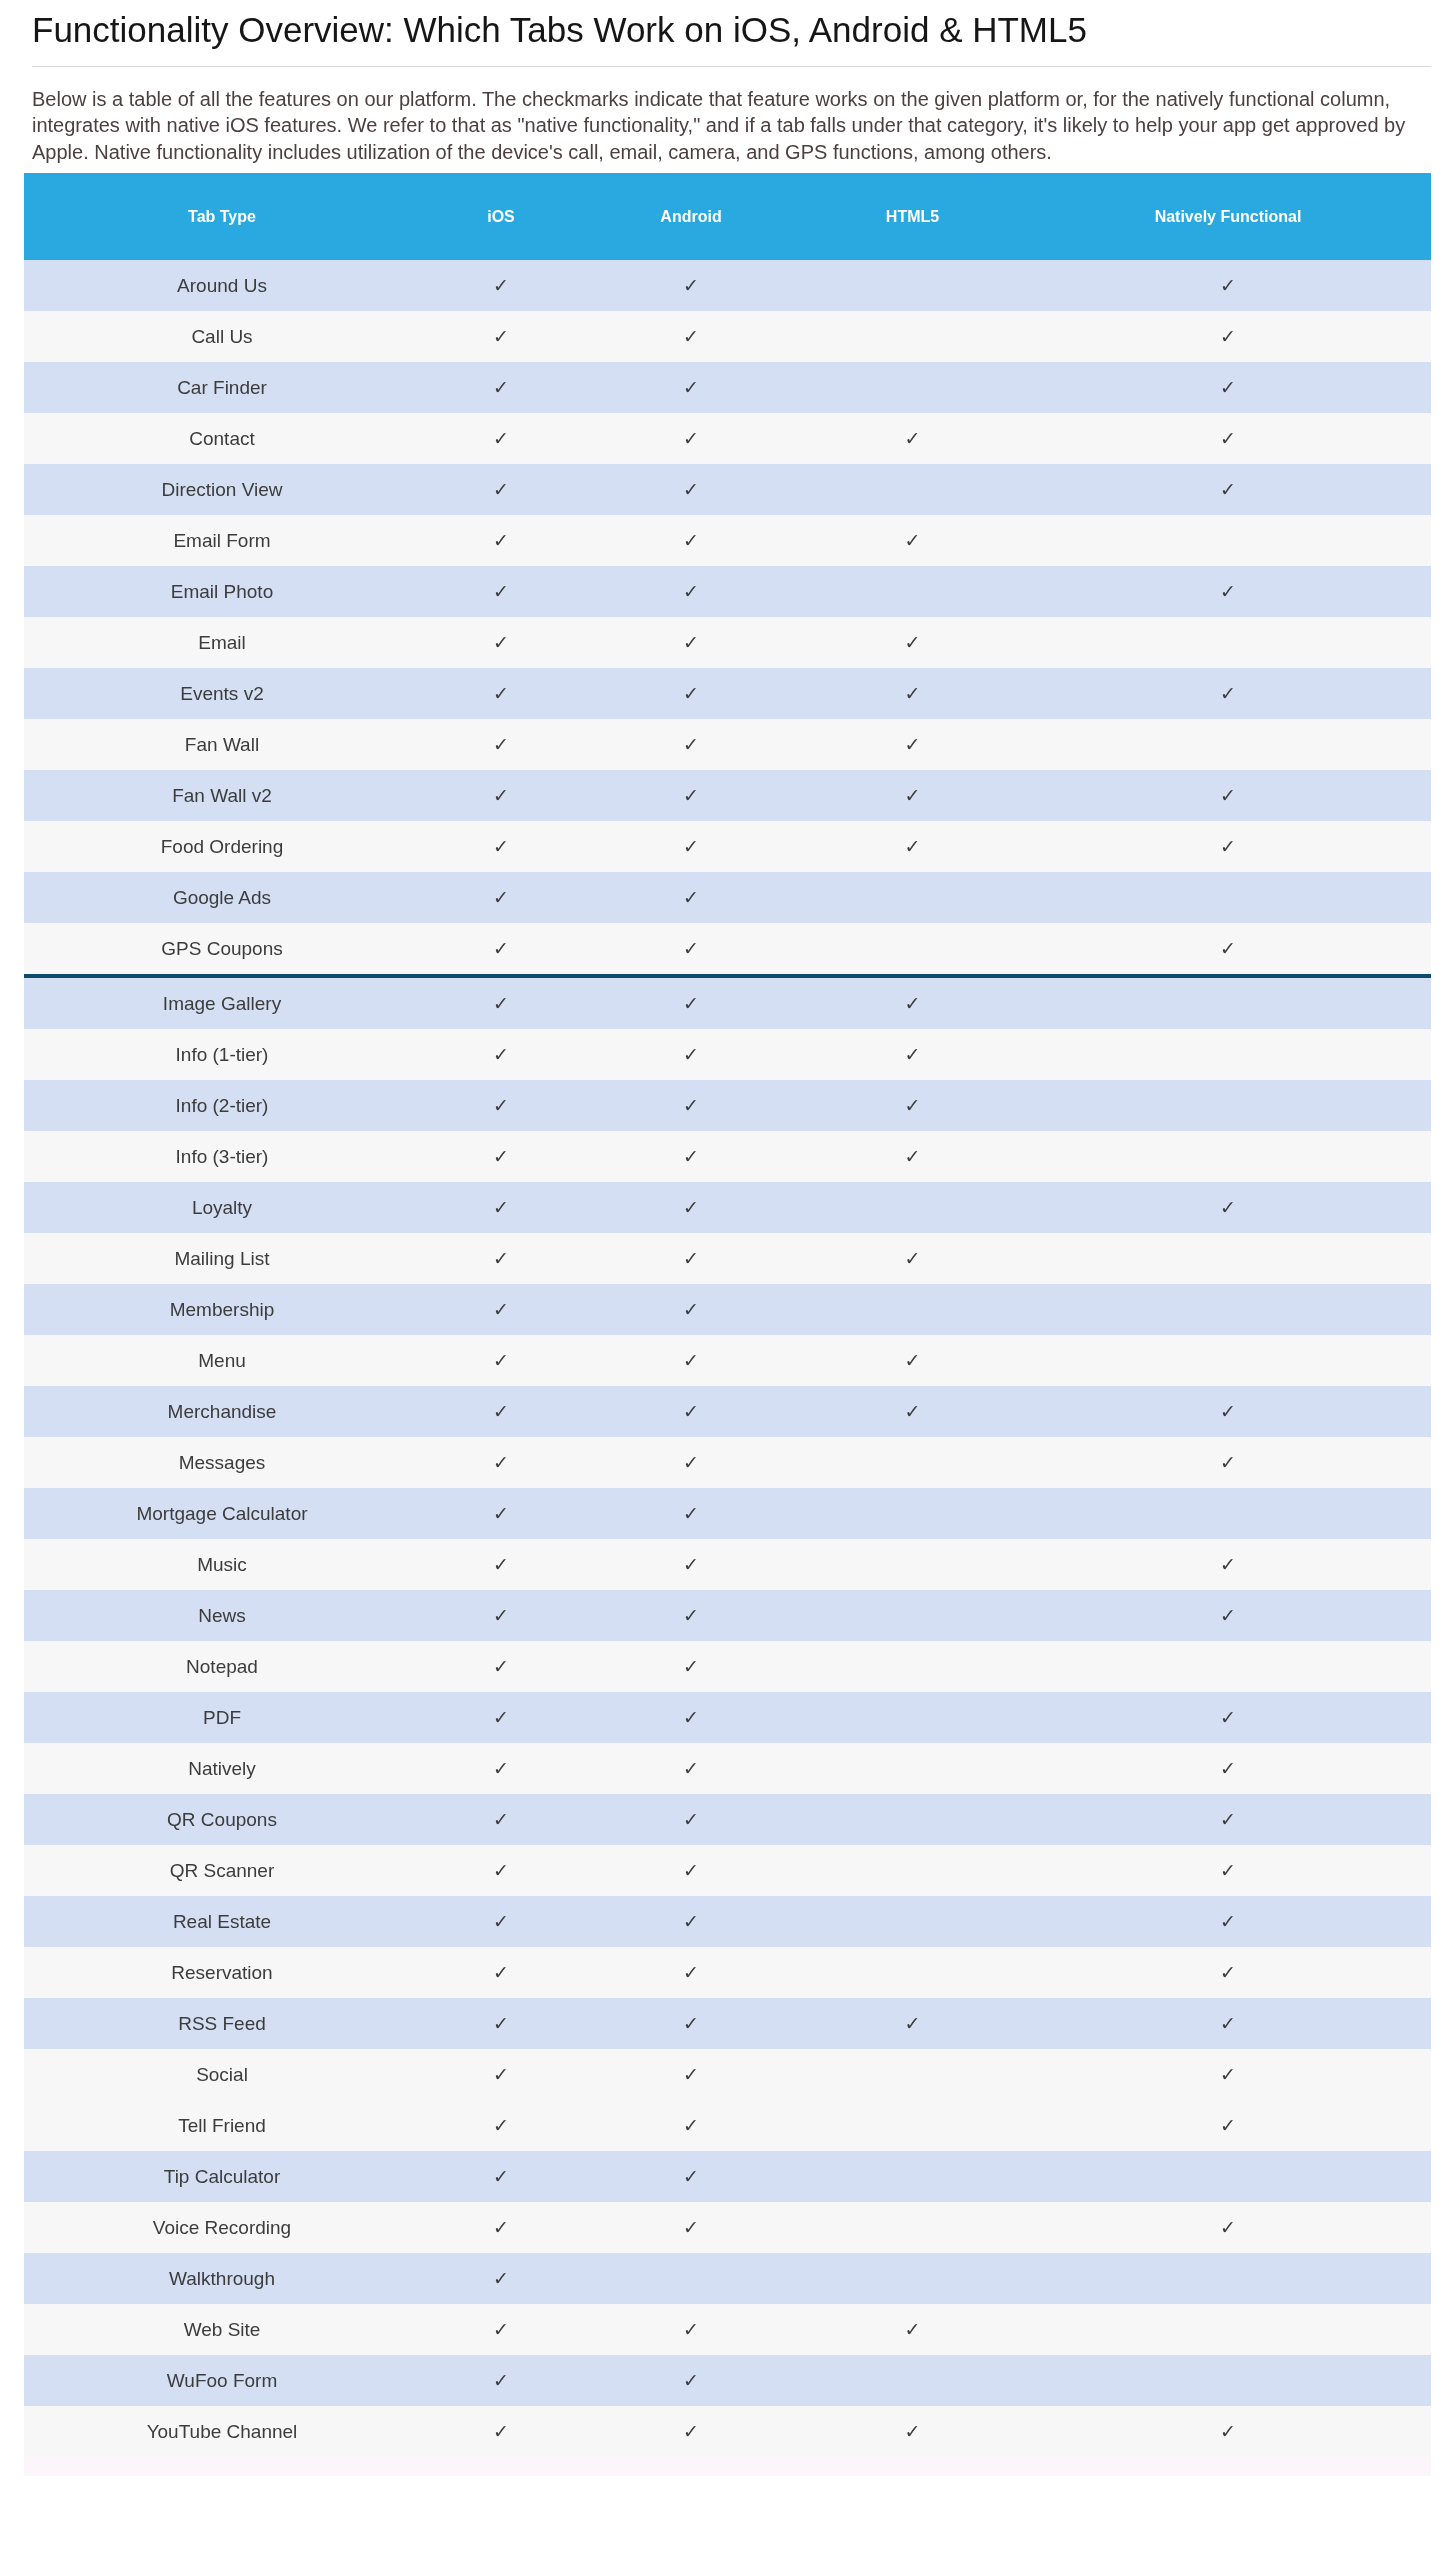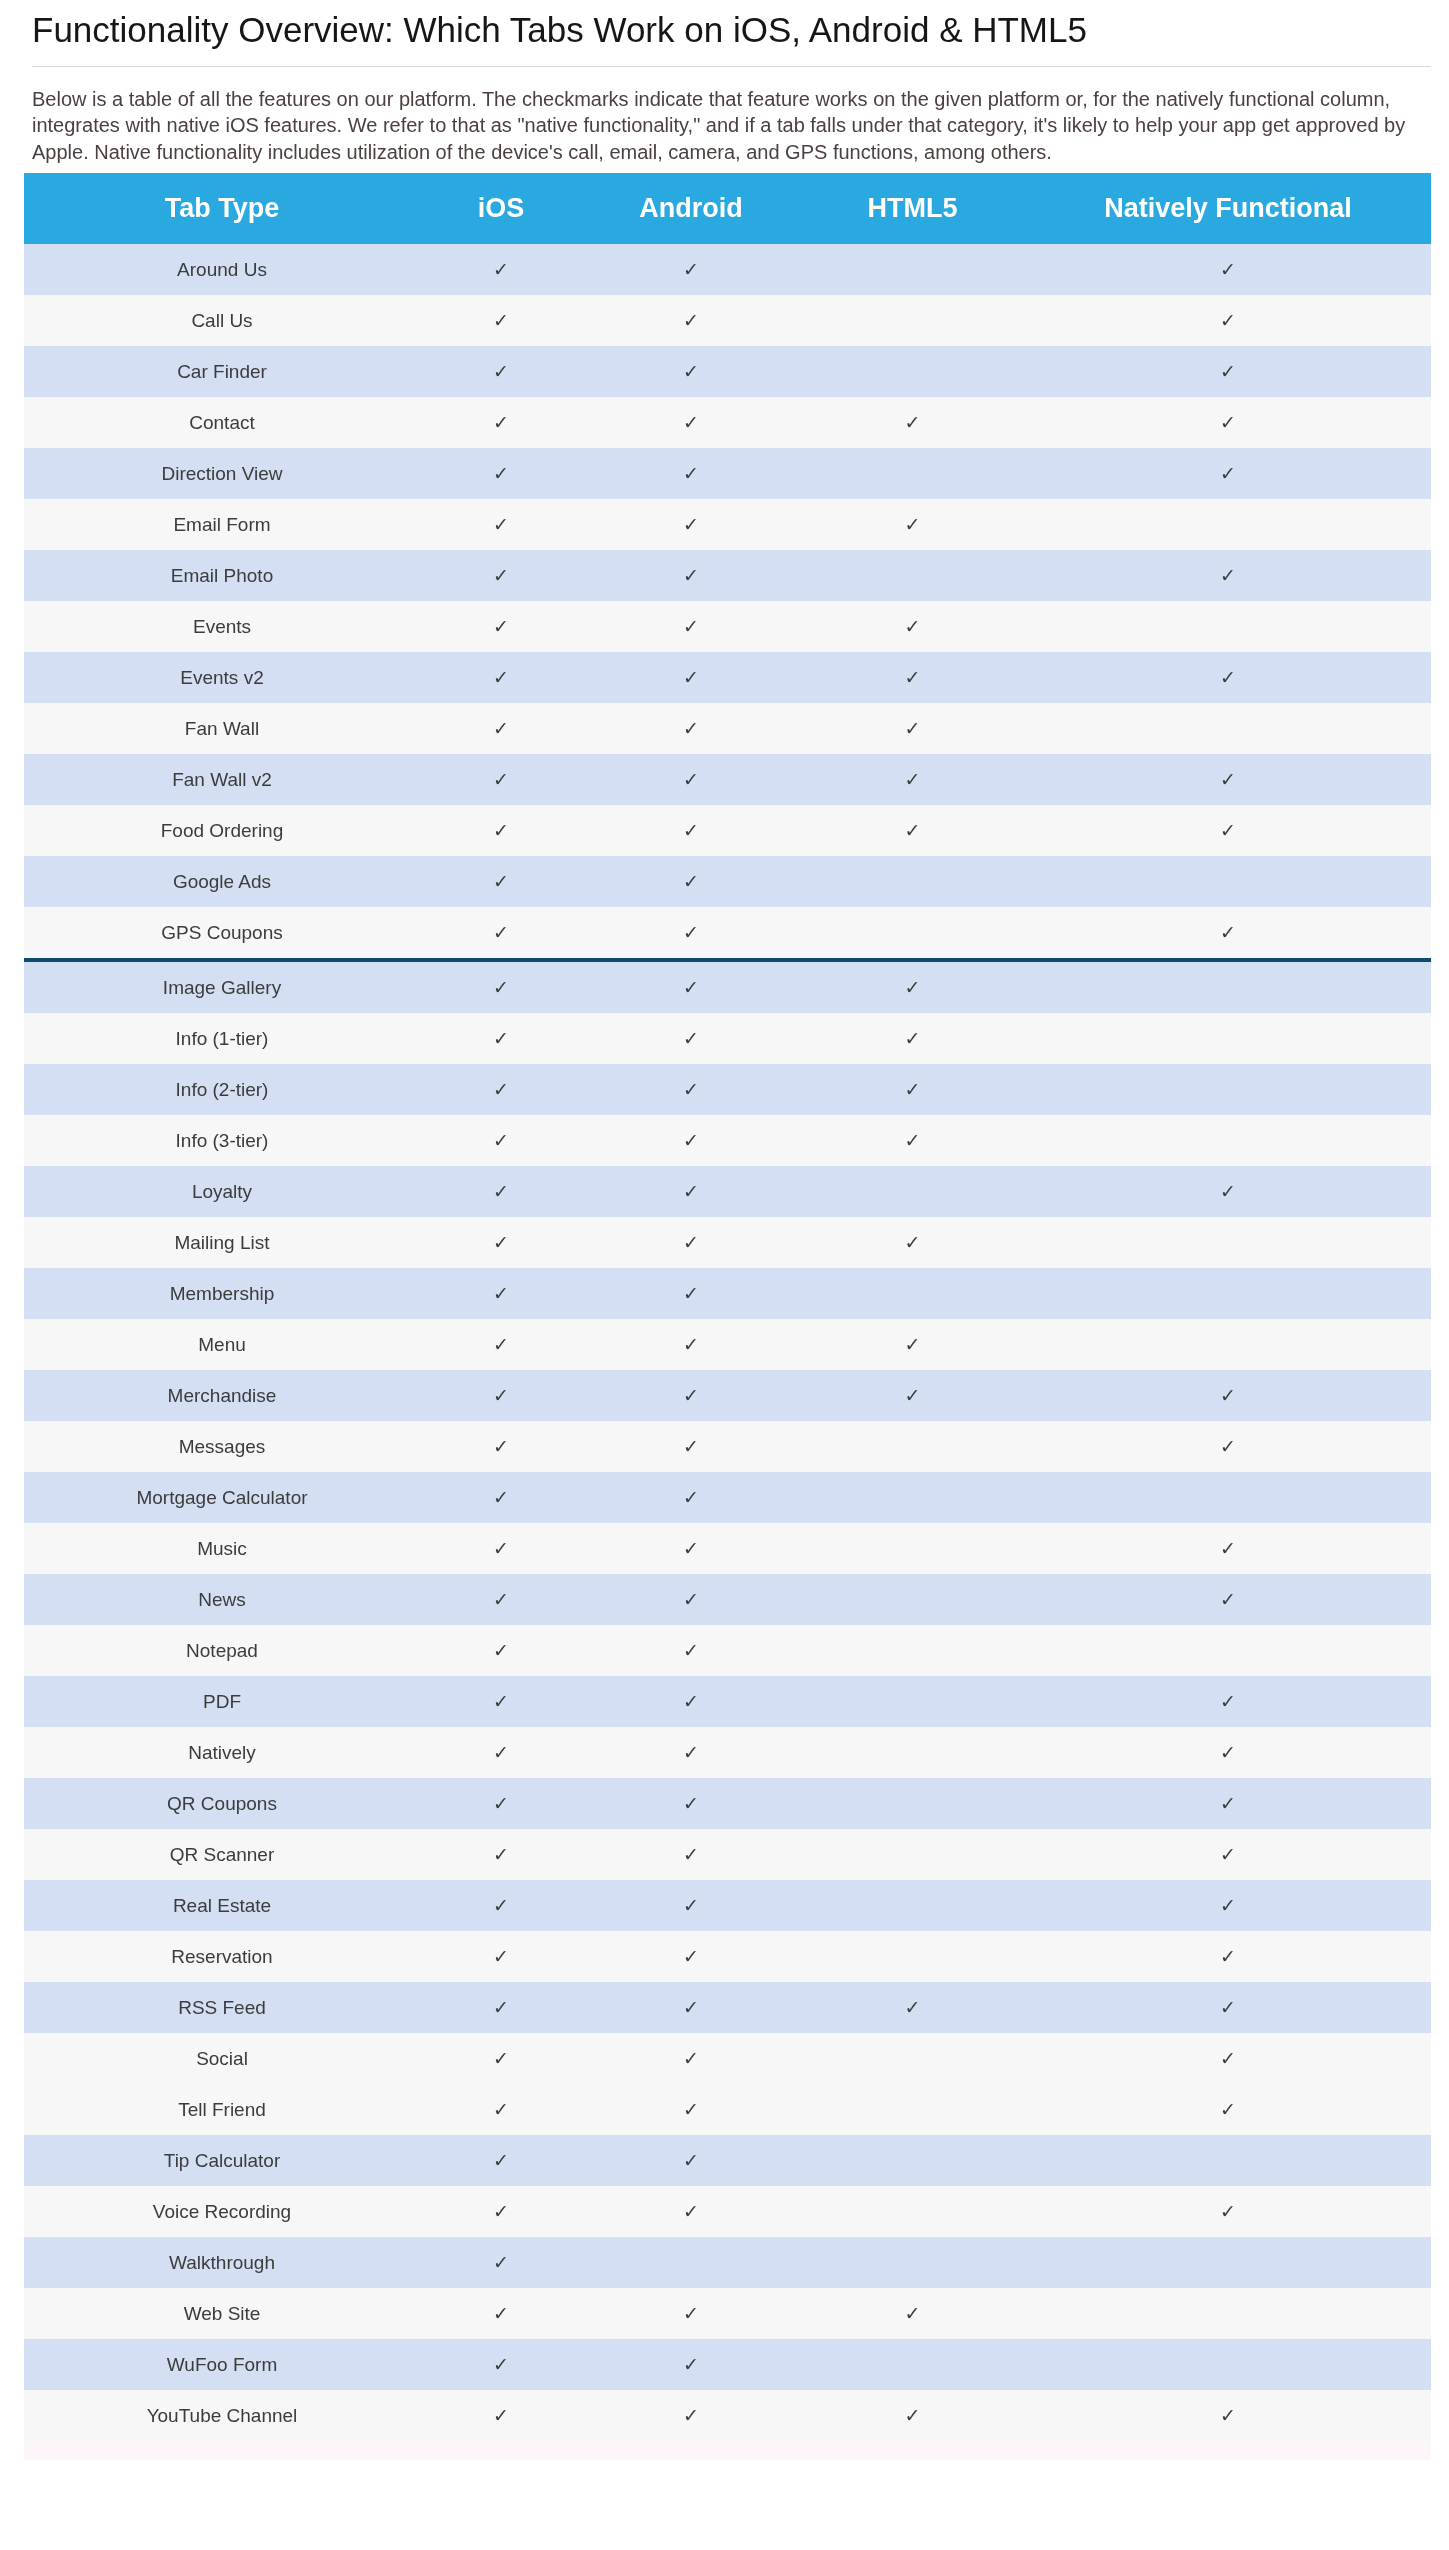--- a/index.html
+++ b/index.html
@@ -35,25 +35,25 @@
     width:1375px;
   }
   table.feature-table{
     border-collapse:collapse;
     table-layout:fixed;
     width:1407px;
   }
   table.feature-table thead th{
     background:var(--header-bg);
     color:#ffffff;
-    font-size:27px;
+    font-size:16px;
     font-weight:700;
     height:55px;
     text-align:center;
-    padding:8px;
+    padding:16px;
   }
   table.feature-table td{
     height:51px;
     padding:0;
     text-align:center;
     font-size:19px;
     color:#3c3c3c;
     vertical-align:middle;
   }
   tr.row-blue td{background:var(--row-blue);}
@@ -138,21 +138,21 @@
           <td class="check-cell"></td>
         </tr>
         <tr class="row-blue">
           <td>Email Photo</td>
           <td class="check-cell">✓</td>
           <td class="check-cell">✓</td>
           <td class="check-cell"></td>
           <td class="check-cell">✓</td>
         </tr>
         <tr class="row-gray">
-          <td>Events</td>
+          <td>Email</td>
           <td class="check-cell">✓</td>
           <td class="check-cell">✓</td>
           <td class="check-cell">✓</td>
           <td class="check-cell"></td>
         </tr>
         <tr class="row-blue">
           <td>Events v2</td>
           <td class="check-cell">✓</td>
           <td class="check-cell">✓</td>
           <td class="check-cell">✓</td>

